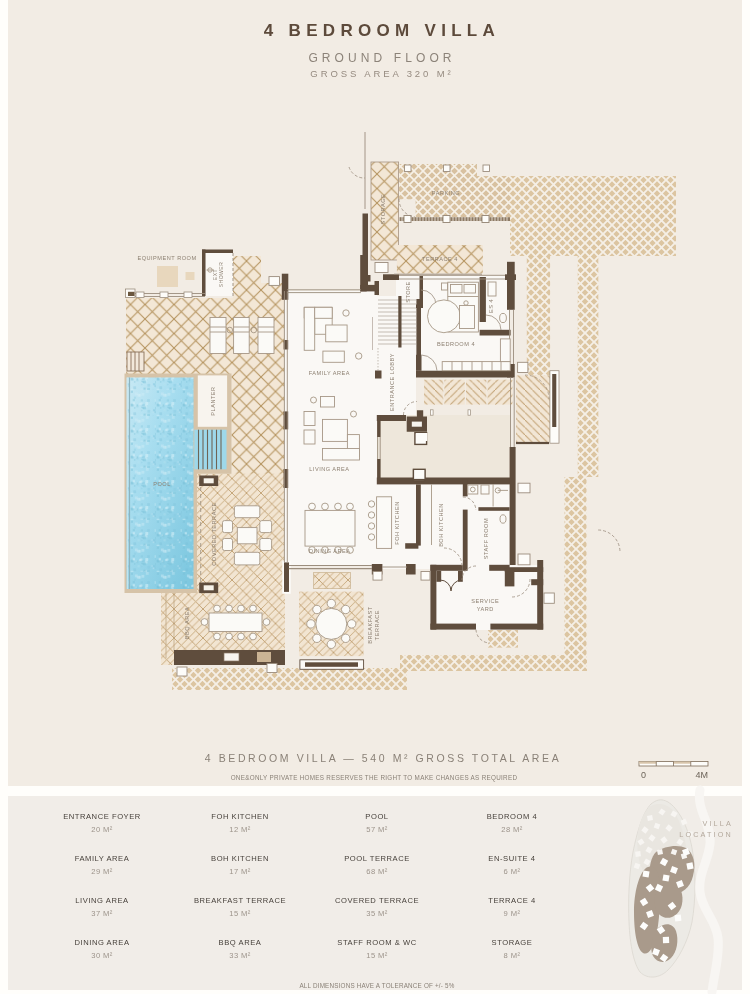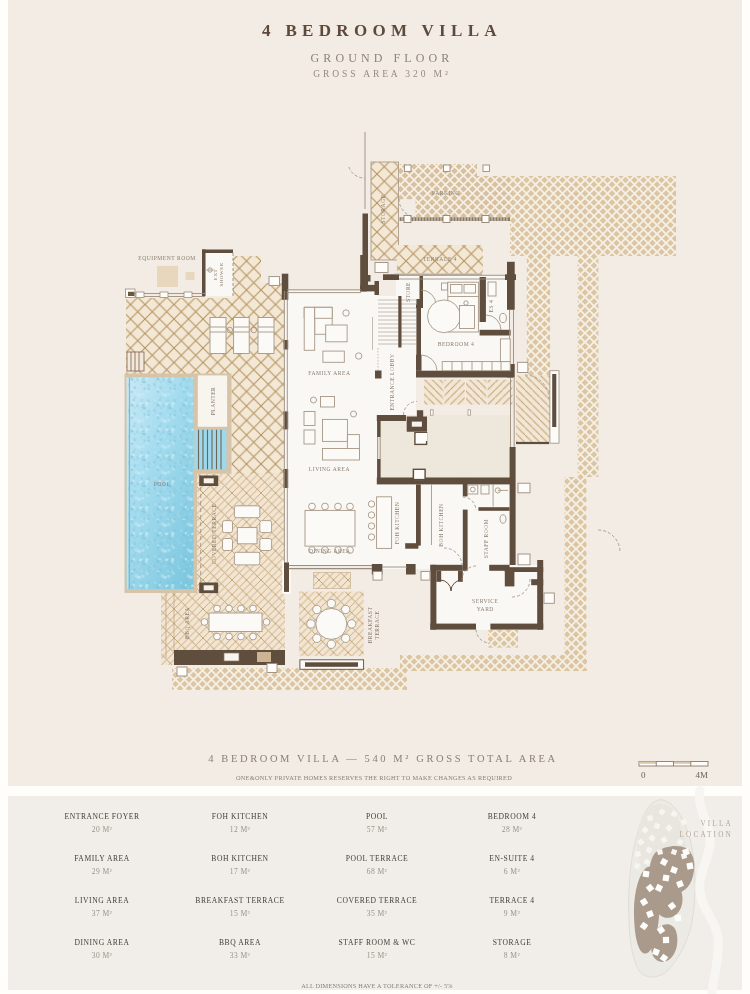--- a/index.html
+++ b/index.html
@@ -1,17 +1,17 @@
 <!DOCTYPE html>
 <html><head>
 <meta charset="utf-8">
 <style>
   html,body{margin:0;padding:0;background:#fffefb;}
   .page{position:relative;width:750px;height:994px;background:#fffefb;overflow:hidden;
-        font-family:Liberation Serif, serif;}
+        font-family:Liberation Sans, sans-serif;}
   svg{display:block;}
 </style>
 </head>
 <body>
 <div class="page">
 <svg width="750" height="994" viewBox="0 0 750 994" xmlns="http://www.w3.org/2000/svg">
 <defs>
 
   <pattern id="diag" width="7.5" height="7.5" patternUnits="userSpaceOnUse">
     <rect width="7.5" height="7.5" fill="#f2e6d5"></rect>

